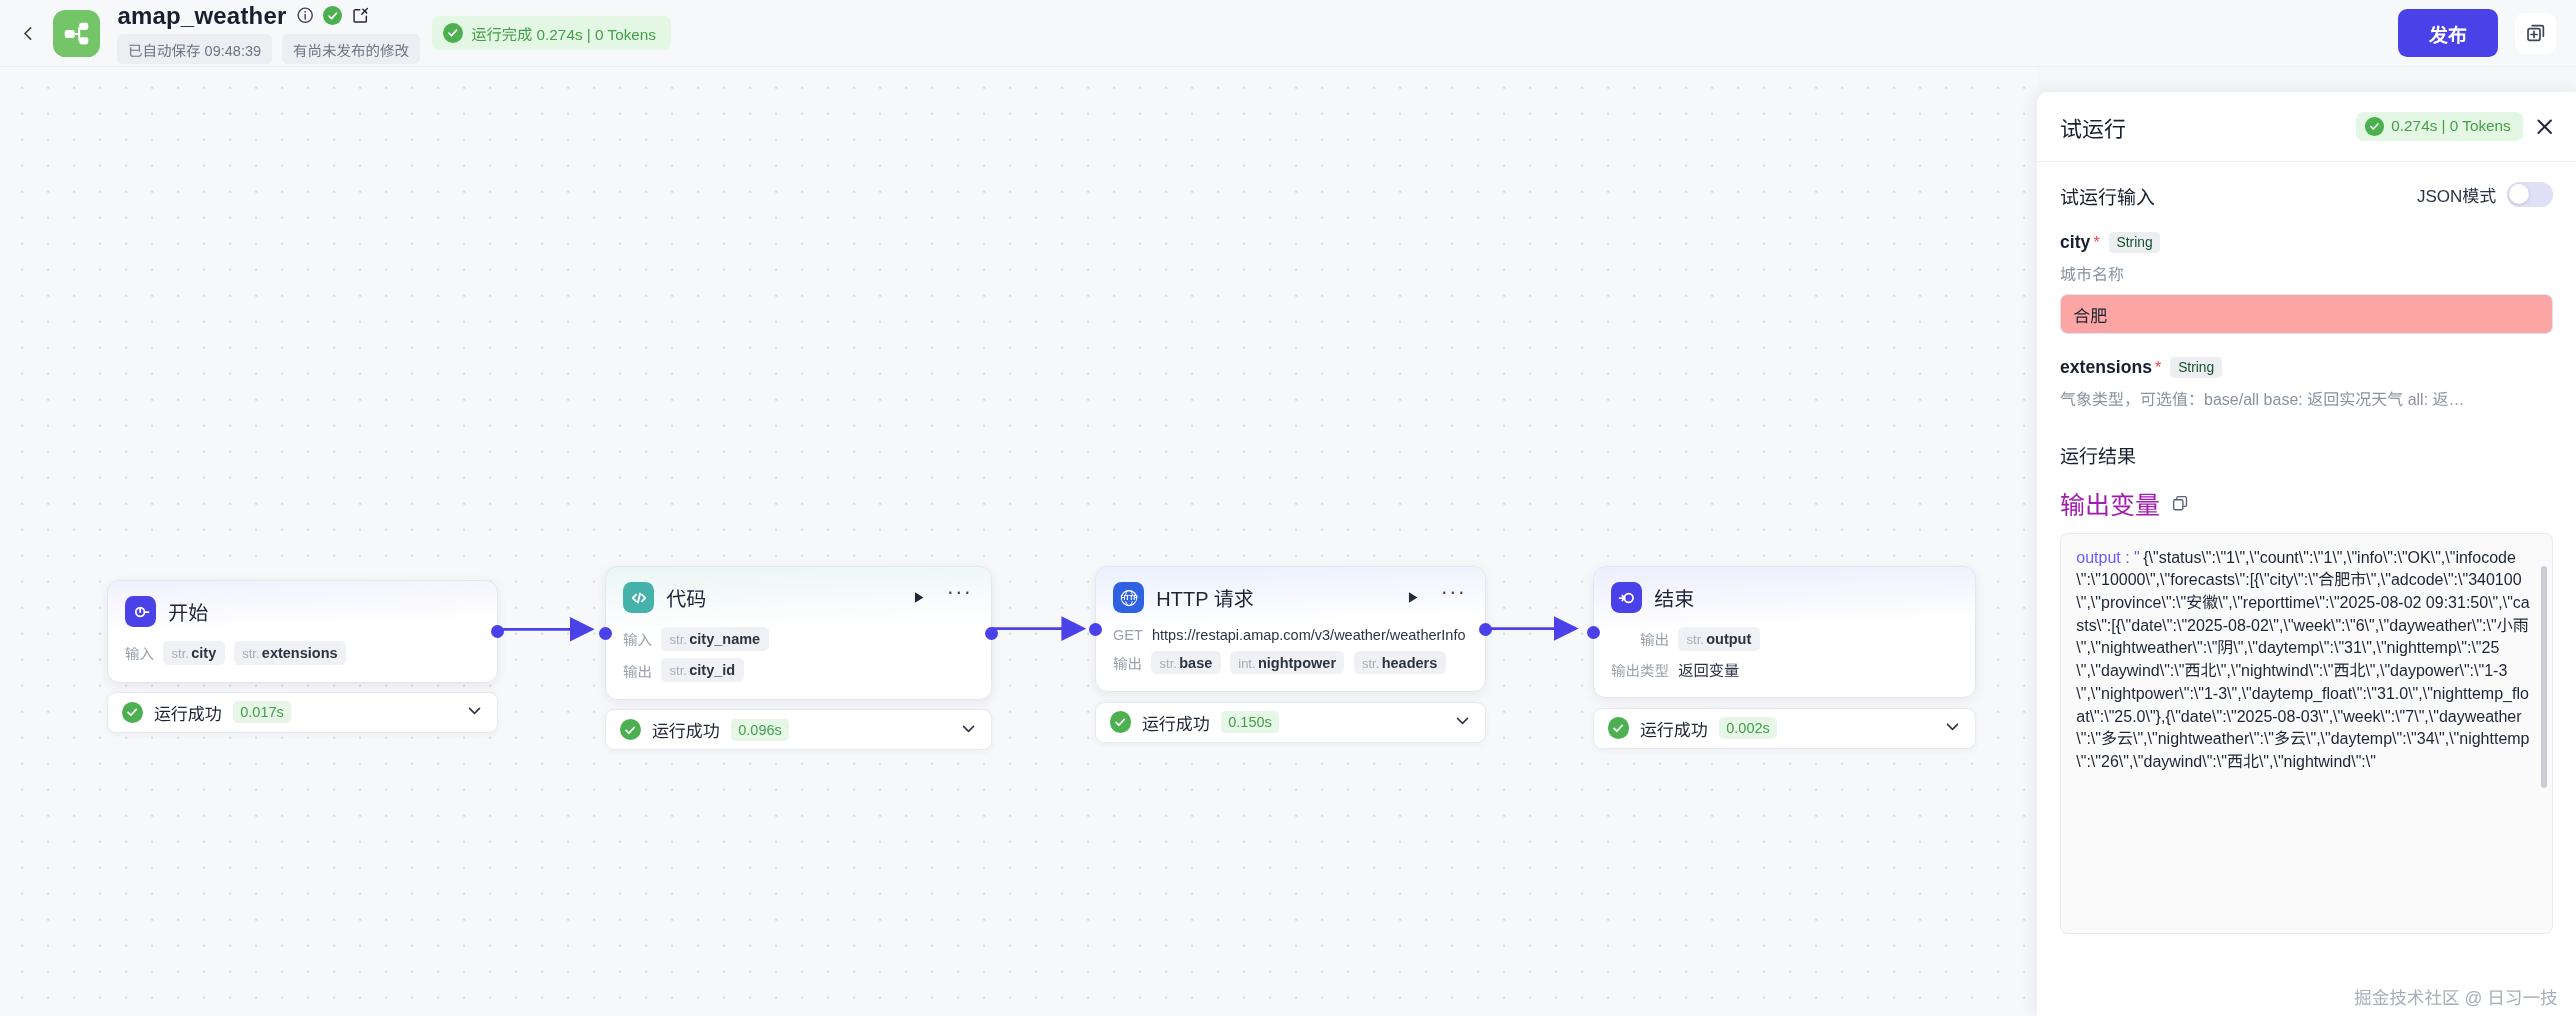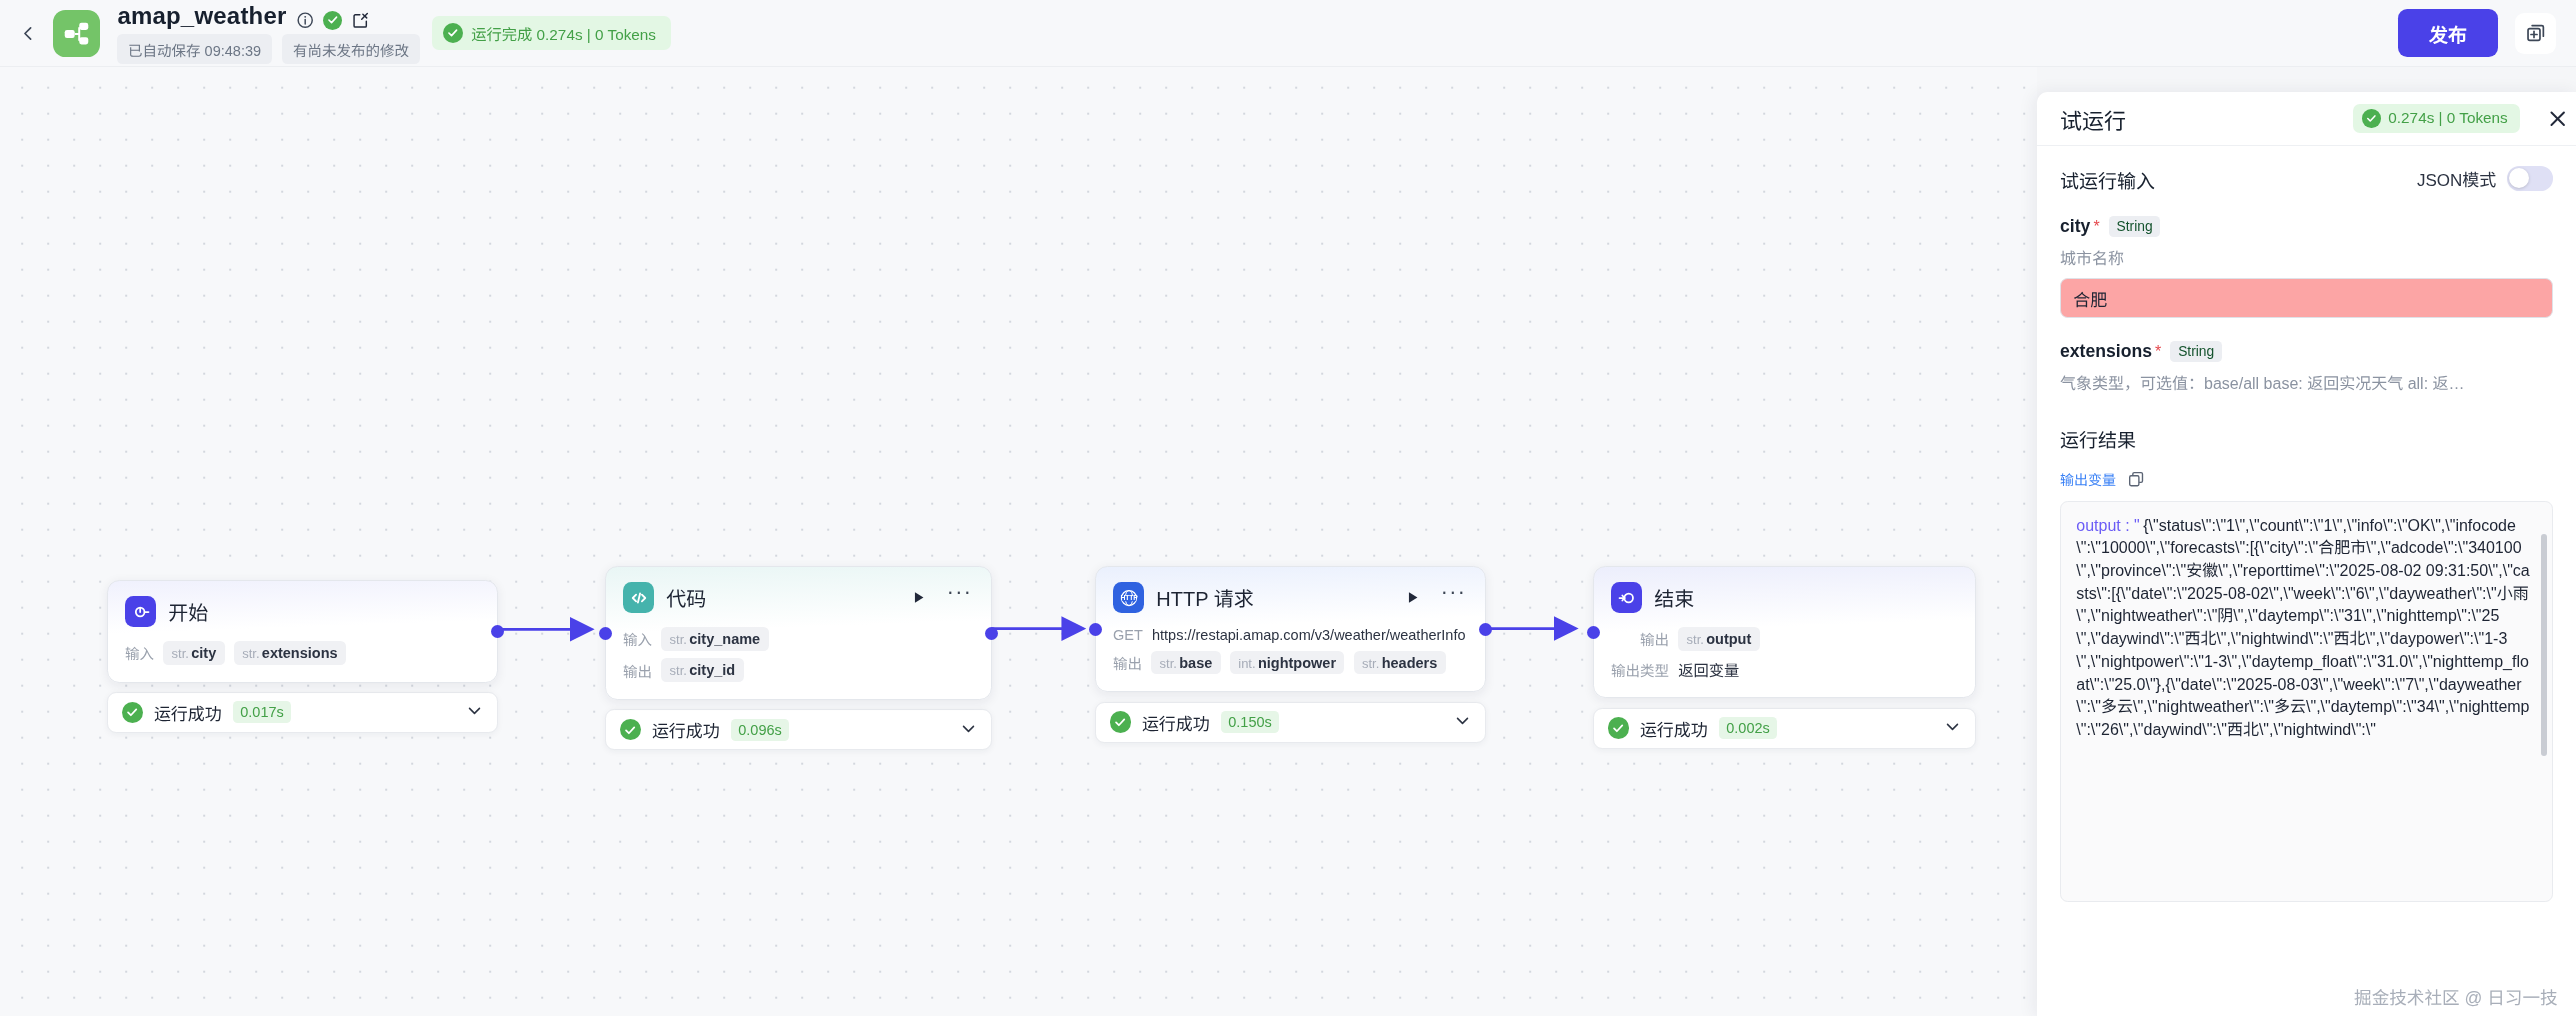--- a/index.html
+++ b/index.html
@@ -30,21 +30,21 @@
   .app-logo {
     width: 47px; height: 47px; flex: 0 0 auto;
     border-radius: 12.3px;
     background: #74c468;
     display: flex; align-items: center; justify-content: center;
     margin-left: 7.7px;
   }
   .app-logo svg { width: 29px; height: 29px; }
 
   .title-block { margin-left: 17px; display: flex; flex-direction: column; gap: 4.6px; }
-  .title-row { display: flex; align-items: flex-end; gap: 9.2px; }
+  .title-row { display: flex; align-items: center; gap: 9.2px; }
   .app-title {
     font-size: 24px; font-weight: bold; color: #17202e; letter-spacing: 0.2px;
   }
   .hdr-icon { display: flex; align-items: center; justify-content: center; cursor: pointer; }
   .hdr-icon svg { display: block; }
   .verified-dot {
     width: 19px; height: 19px; border-radius: 50%;
     background: #4cb050; display: flex; align-items: center; justify-content: center;
   }
   .verified-dot svg { width: 11.5px; height: 11.5px; }
@@ -164,23 +164,23 @@
   
   .panel {
     position: absolute; top: 92px; right: 0; width: 539px; height: 925px;
     background: #ffffff;
     border-top-left-radius: 10.7px;
     box-shadow: -2.3px 0 17px rgba(24,32,50,.07);
     display: flex; flex-direction: column;
     z-index: 30;
   }
   .panel-head {
-    height: 54px; flex: 0 0 auto;
-    display: flex; align-items: center; gap: 22px;
-    padding: 0 8px 0 23px;
+    height: 70px; flex: 0 0 auto;
+    display: flex; align-items: center; gap: 6px;
+    padding: 0 21px 0 23px;
     border-bottom: 0.8px solid #eef0f3;
   }
   .panel-title { font-size: 22px; color: #17202e; font-weight: 500; }
   .panel-head-spacer { flex: 1 1 auto; }
   .panel-chip {
     background: #e3f7e4; color: #43a047; font-size: 15.3px;
     padding: 5.4px 12.3px 5.4px 9.2px; border-radius: 6.9px;
     display: flex; align-items: center; gap: 7.7px; white-space: nowrap;
   }
   .panel-chip .tick { width: 18.4px; height: 18.4px; border-radius: 50%; background: #4cb050;
@@ -219,21 +219,21 @@
   .field-input {
     margin-top: 9.2px; width: 100%; height: 40px;
     border: 0.8px solid #dfe2e8; border-radius: 7.7px;
     padding: 0 12.3px; font-size: 17px; color: #1d2433;
     font-family: "Liberation Sans", "DejaVu Sans", sans-serif;
     background: #fca5a5; outline: none;
   }
 
   .result-title { margin-top: 31px; font-size: 19px; color: #17202e; font-weight: 500; }
   .outvar-row { margin-top: 17px; display: flex; align-items: center; gap: 10.7px; }
-  .outvar-label { font-size: 14px; color: #3b82f6; font-weight: 500; }
+  .outvar-label { font-size: 25px; color: #a21caf; font-weight: 500; }
   .copy-ic { cursor: pointer; display: flex; align-items: center; }
   .copy-ic svg { width: 18.4px; height: 18.4px; }
 
   .out-box {
     margin-top: 12.3px; position: relative;
     background: #fafafb; border: 0.8px solid #e9ebef; border-radius: 7.7px;
     padding: 12.3px 21.4px 12.3px 15.3px; height: 401px; overflow: hidden;
   }
   .out-key { color: #6b5cf6; font-size: 16px; }
   .out-text {

